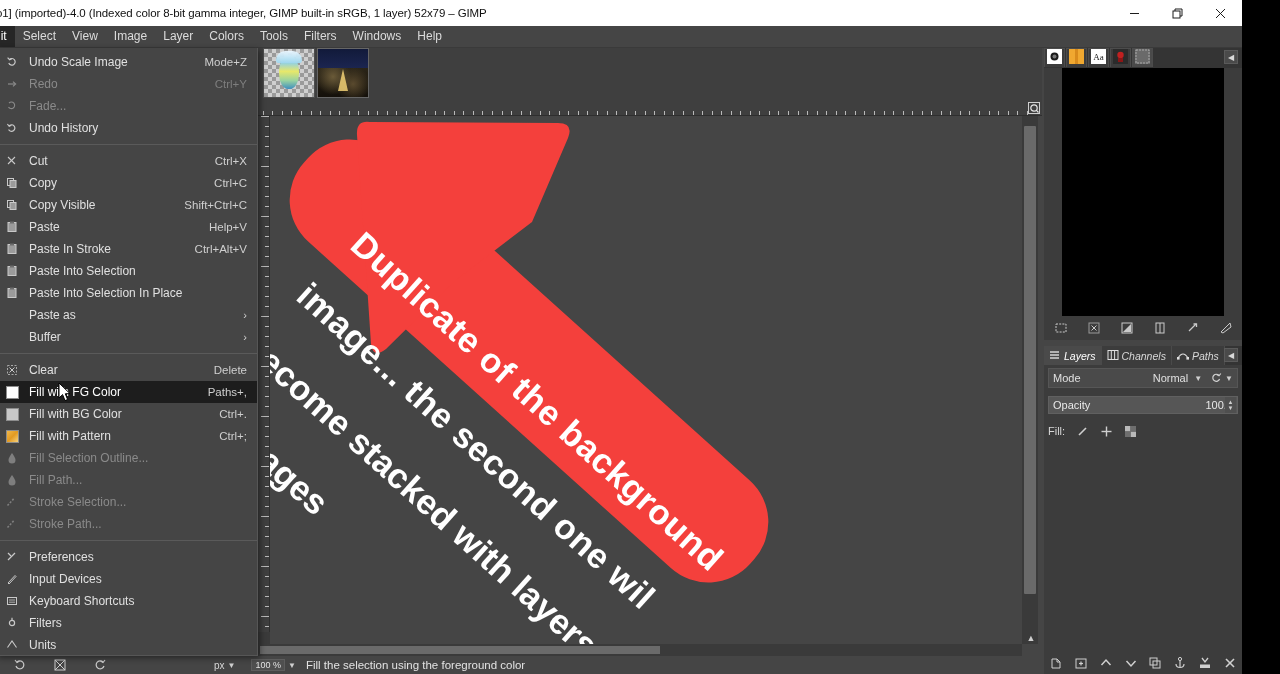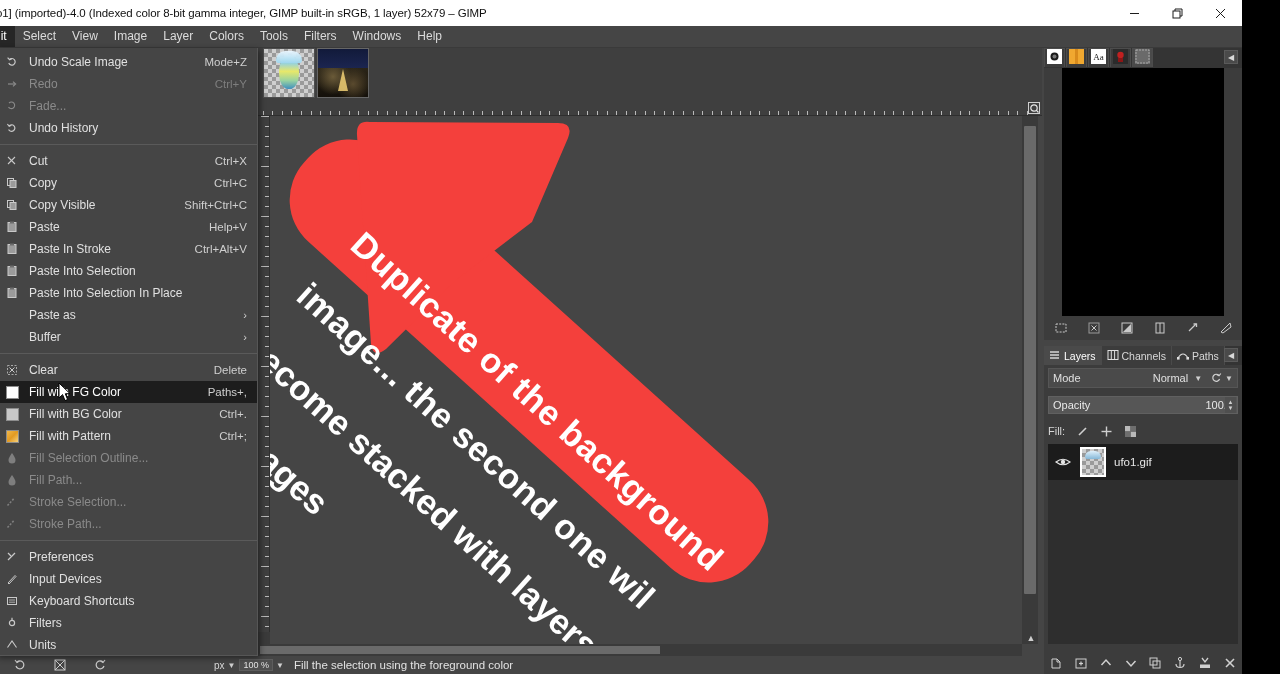--- a/index.html
+++ b/index.html
@@ -202,21 +202,21 @@
 
   .grip {
     position: absolute; left: 0; width: 198px; height: 6px; display: flex; align-items: center; justify-content: center;
     color: #8a8a8a; font-size: 7px; letter-spacing: 2px; background: #3c3c3c;
   }
 
   .dock-bottom {
     position: absolute; left: 1044px; top: 346px; width: 198px; height: 328px; background: #3c3c3c;
   }
   .layers-tabs {
-    position: absolute; left: 0; top: 0; width: 198px; height: 19px; background: #343434; display: flex; align-items: center;
+    position: absolute; left: 0; top: 0; width: 198px; height: 19px; background: #343434; display: flex; align-items: center; font-style: italic;
   }
   .ltab {
     height: 19px; display: flex; align-items: center; gap: 3px; padding: 0 5px;
     font-size: 10.5px; color: #d8d8d8; background: #3c3c3c; border-right: 1px solid #4a4a4a;
   }
   .ltab.active { background: #4a4a4a; color: #fff; }
   .mode-row {
     position: absolute; left: 4px; top: 22px; width: 190px; height: 20px;
     background: #4a4a4a; border: 1px solid #565656; display: flex; align-items: center; padding: 0 4px;
     font-size: 11px; color: #e0e0e0;
@@ -505,21 +505,21 @@
       <svg width="14" height="14" viewBox="0 0 14 14">
           <path d="M10 4 A4 4 0 1 0 11 8" fill="none" stroke="#cdcdcd" stroke-width="1.2"></path>
           <polyline points="12,2 10,4.5 7.5,3" fill="none" stroke="#cdcdcd" stroke-width="1.2"></polyline>
         </svg>
     </div>
     <div style="width:90px"></div>
     <div class="sb-unit">
       <span>px</span>
       <span class="caret">▼</span>
     </div>
-    <div class="sb-unit" style="margin-left:4px">
+    <div class="sb-unit" style="margin-left:16px">
       <span class="sb-zoom">100 %</span>
       <span class="caret">▼</span>
     </div>
     <span class="sb-hint">Fill the selection using the foreground color</span>
   </div>
 
   <div class="dropdown" id="edit-menu">
       <div class="mi">
         <span class="mi-icon">
           <svg width="12" height="12" viewBox="0 0 12 12">
@@ -900,35 +900,20 @@
       <span class="lock-ic">
         <svg width="13" height="13" viewBox="0 0 13 13">
             <rect x="1" y="1" width="5.5" height="5.5" fill="#b9b9b9"></rect>
             <rect x="6.5" y="6.5" width="5.5" height="5.5" fill="#b9b9b9"></rect>
             <rect x="6.5" y="1" width="5.5" height="5.5" fill="#6e6e6e"></rect>
             <rect x="1" y="6.5" width="5.5" height="5.5" fill="#6e6e6e"></rect>
           </svg>
       </span>
     </div>
 
-    <div class="layer-list" id="layer-list">
-        <div class="layer-row">
-          <span class="eye-ic">
-            <svg width="16" height="12" viewBox="0 0 16 12">
-              <path d="M1 6 Q8 0.5 15 6 Q8 11.5 1 6 Z" fill="none" stroke="#e4e4e4" stroke-width="1.2"></path>
-              <circle cx="8" cy="6" r="2.2" fill="#e4e4e4"></circle>
-            </svg>
-          </span>
-          <span class="layer-thumb">
-            <span class="checker"></span>
-            <span style="position:absolute;left:50%;top:2px;transform:translateX(-50%);width:16px;height:8px;border-radius:8px 8px 3px 3px;background:linear-gradient(180deg,#dff0fb,#86b8d8);"></span>
-          </span>
-          <span class="layer-name">ufo1.gif</span>
-        </div>
-      </div>
     <div class="layers-toolbar" id="layers-toolbar">
         <span class="lt-ic">
           <svg width="14" height="14" viewBox="0 0 14 14">
             <path d="M3 12 L3 3 L8 3 L11 6 L11 12 Z" fill="none" stroke="#d0d0d0" stroke-width="1"></path>
             <polyline points="8,3 8,6 11,6" fill="none" stroke="#d0d0d0" stroke-width="1"></polyline>
           </svg>
         </span>
         <span class="lt-ic">
           <svg width="14" height="14" viewBox="0 0 14 14">
             <rect x="2" y="3" width="10" height="9" fill="none" stroke="#d0d0d0" stroke-width="1"></rect>

